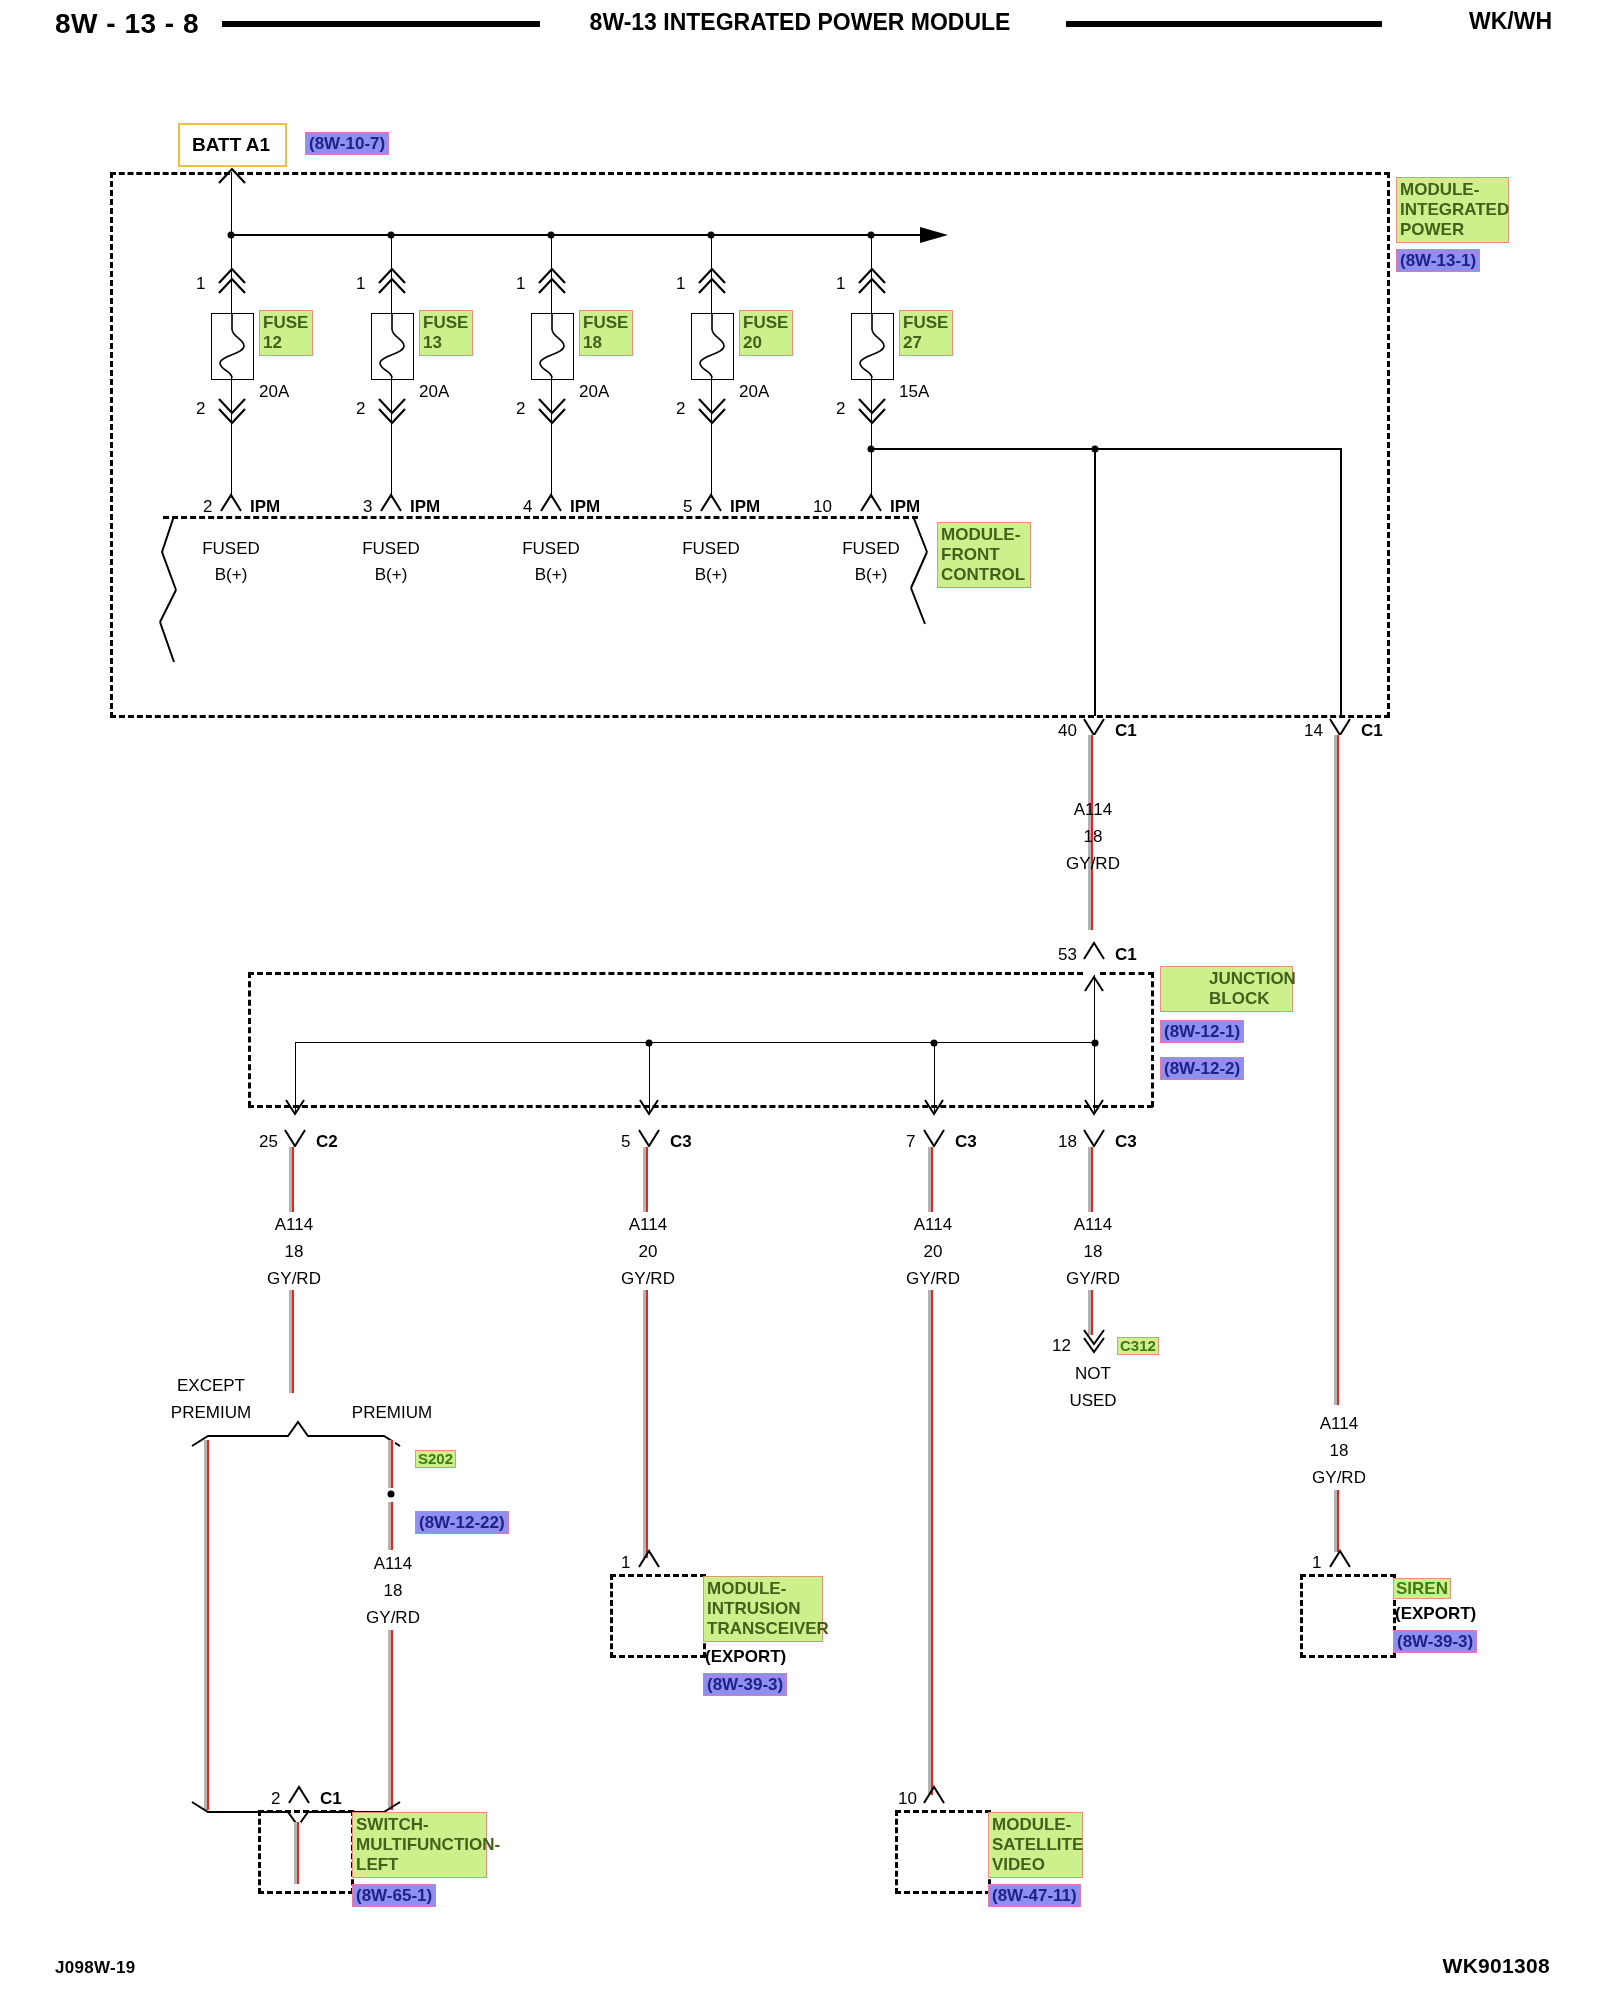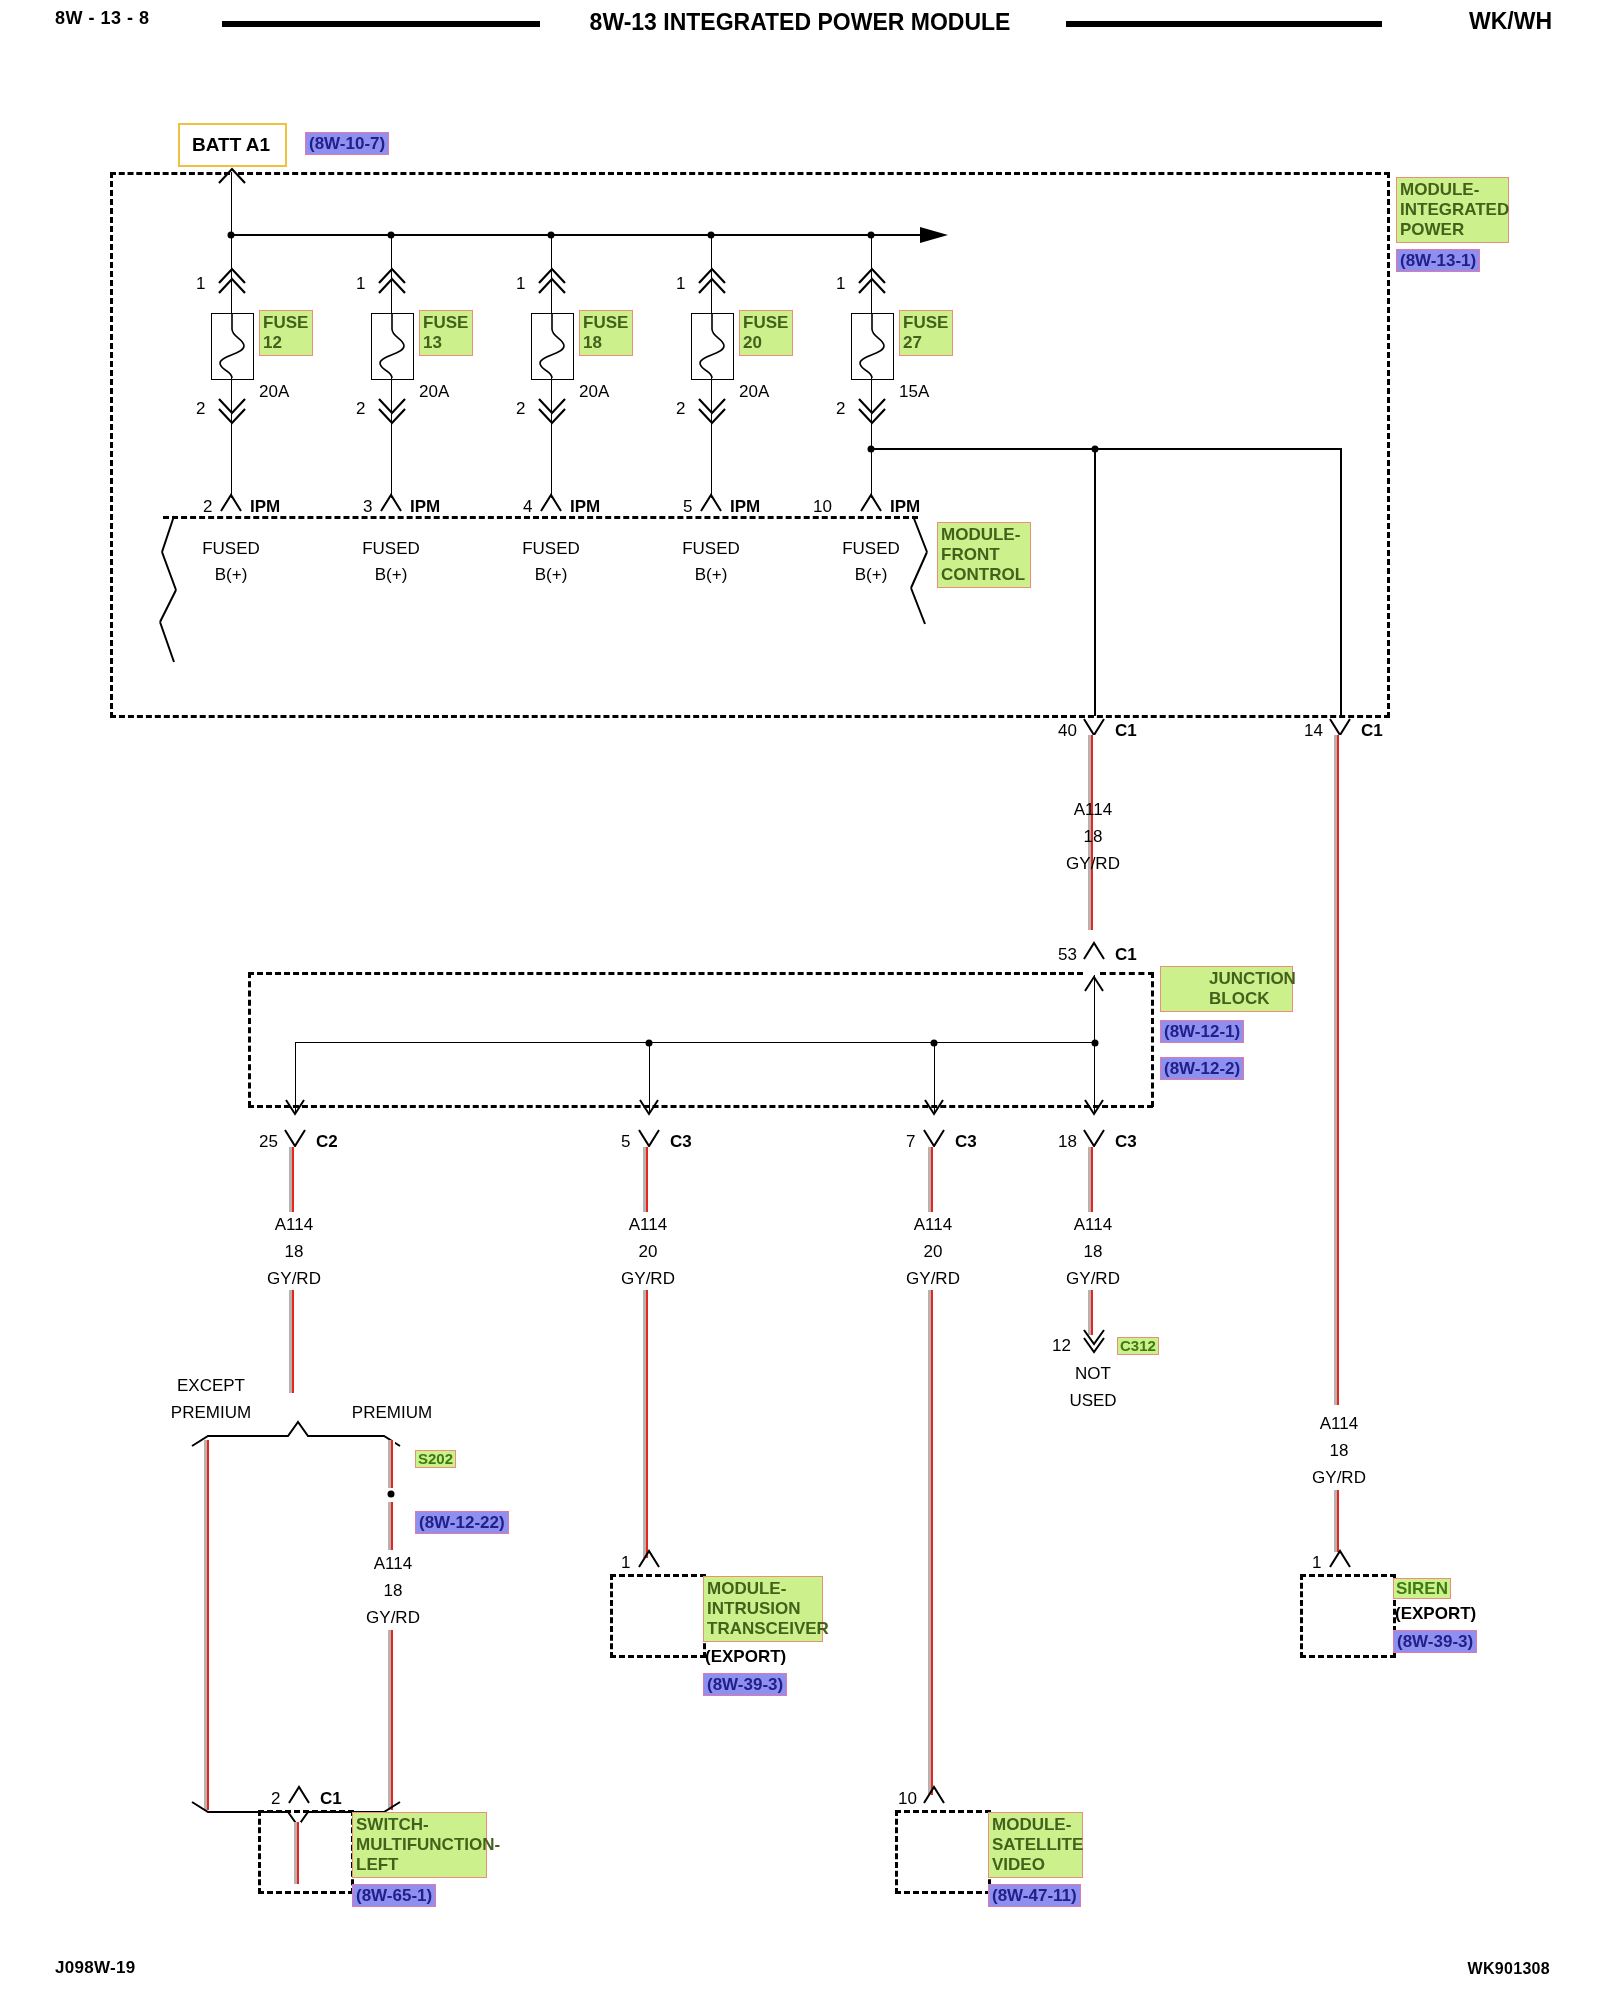--- a/index.html
+++ b/index.html
@@ -1,29 +1,29 @@
 <!DOCTYPE html>
 <html><head>
 <meta charset="utf-8">
 <style>
   html,body{margin:0;padding:0;background:#fff;}
   body{width:1600px;height:2000px;position:relative;
        font-family:"Liberation Sans", sans-serif;color:#000;
        -webkit-font-smoothing:antialiased;}
   
   #page-header{position:absolute;left:0;top:0;width:1600px;height:60px;}
-  .hdr-left{position:absolute;left:55px;top:8px;font-size:18px;font-weight:bold;letter-spacing:.5px;}
+  .hdr-left{position:absolute;left:55px;top:8px;font-size:28px;font-weight:bold;letter-spacing:.5px;}
   .hdr-title{position:absolute;left:0;top:9px;width:1600px;text-align:center;font-size:23px;font-weight:bold;}
   .hdr-right{position:absolute;right:48px;top:8px;font-size:23px;font-weight:bold;text-align:center;}
   .hdr-rule{position:absolute;top:21px;height:6px;background:#000;}
   .hdr-rule.l{left:222px;width:318px;}
   .hdr-rule.r{left:1066px;width:316px;}
   
   .ftr-left{position:absolute;left:55px;bottom:22px;font-size:17px;font-weight:bold;letter-spacing:.3px;}
-  .ftr-right{position:absolute;right:50px;bottom:22px;font-size:16px;font-weight:bold;letter-spacing:.3px;}
+  .ftr-right{position:absolute;right:50px;bottom:22px;font-size:21px;font-weight:bold;letter-spacing:.3px;}
   
   .t{position:absolute;font-size:17px;white-space:nowrap;line-height:1;}
   .tb{font-weight:bold;}
   .ctr{transform:translateX(-50%);}
   
   .tag-green{position:absolute;background:#ccf08c;border:1px solid #e8907a;
              color:#44611c;font-weight:bold;font-size:17px;line-height:20px;
              padding:2px 3px;white-space:pre-line;}
   .tag-blue{position:absolute;background:#8f8ff0;border:1px solid #e07aa8;
             color:#20208a;font-weight:bold;font-size:17px;line-height:19px;

